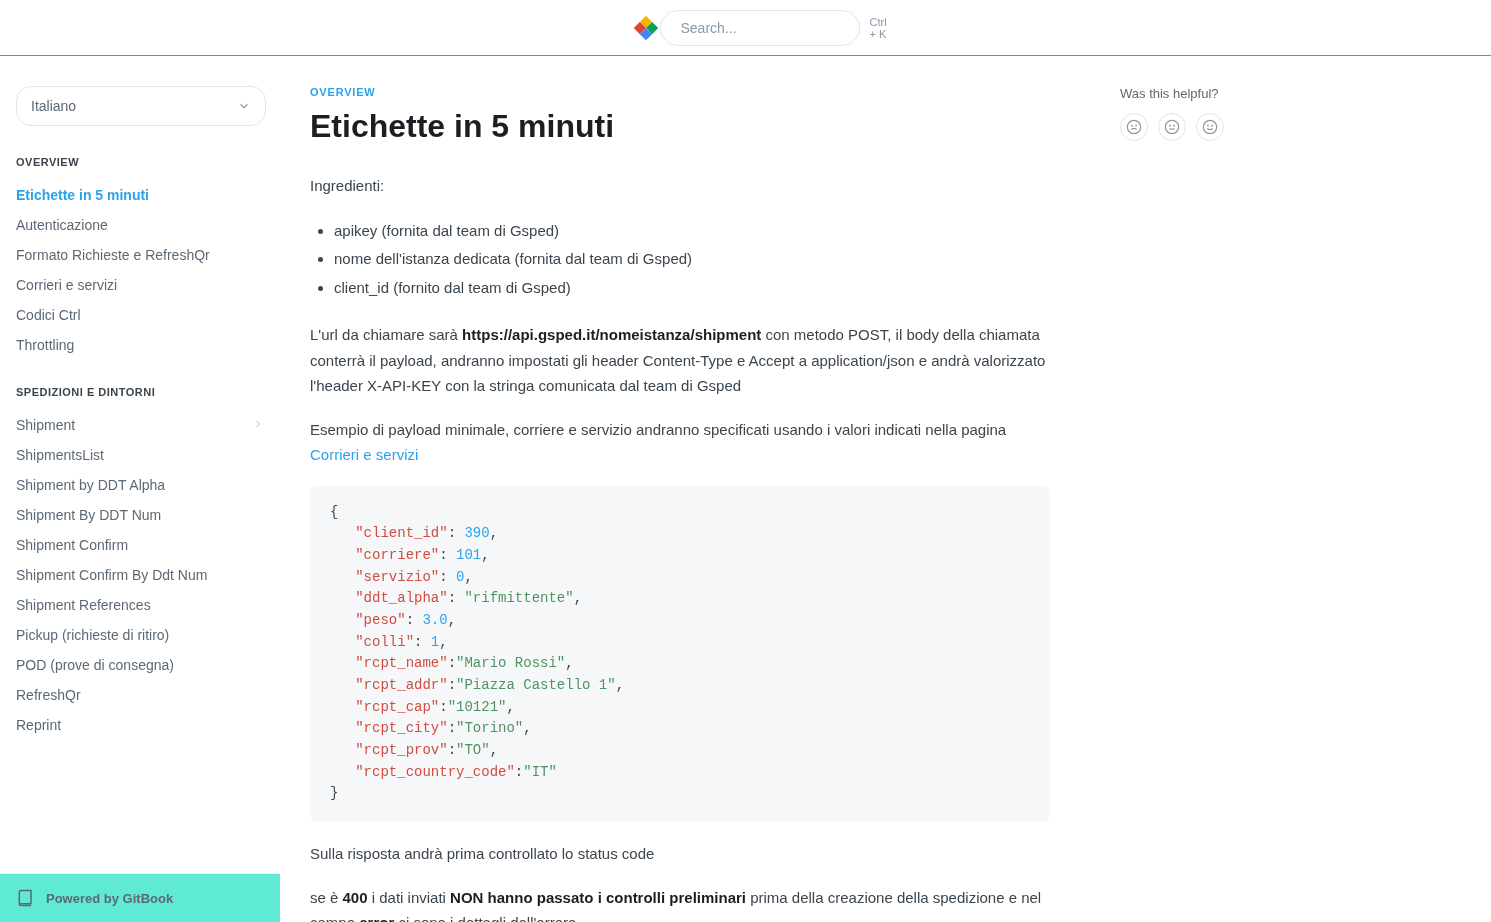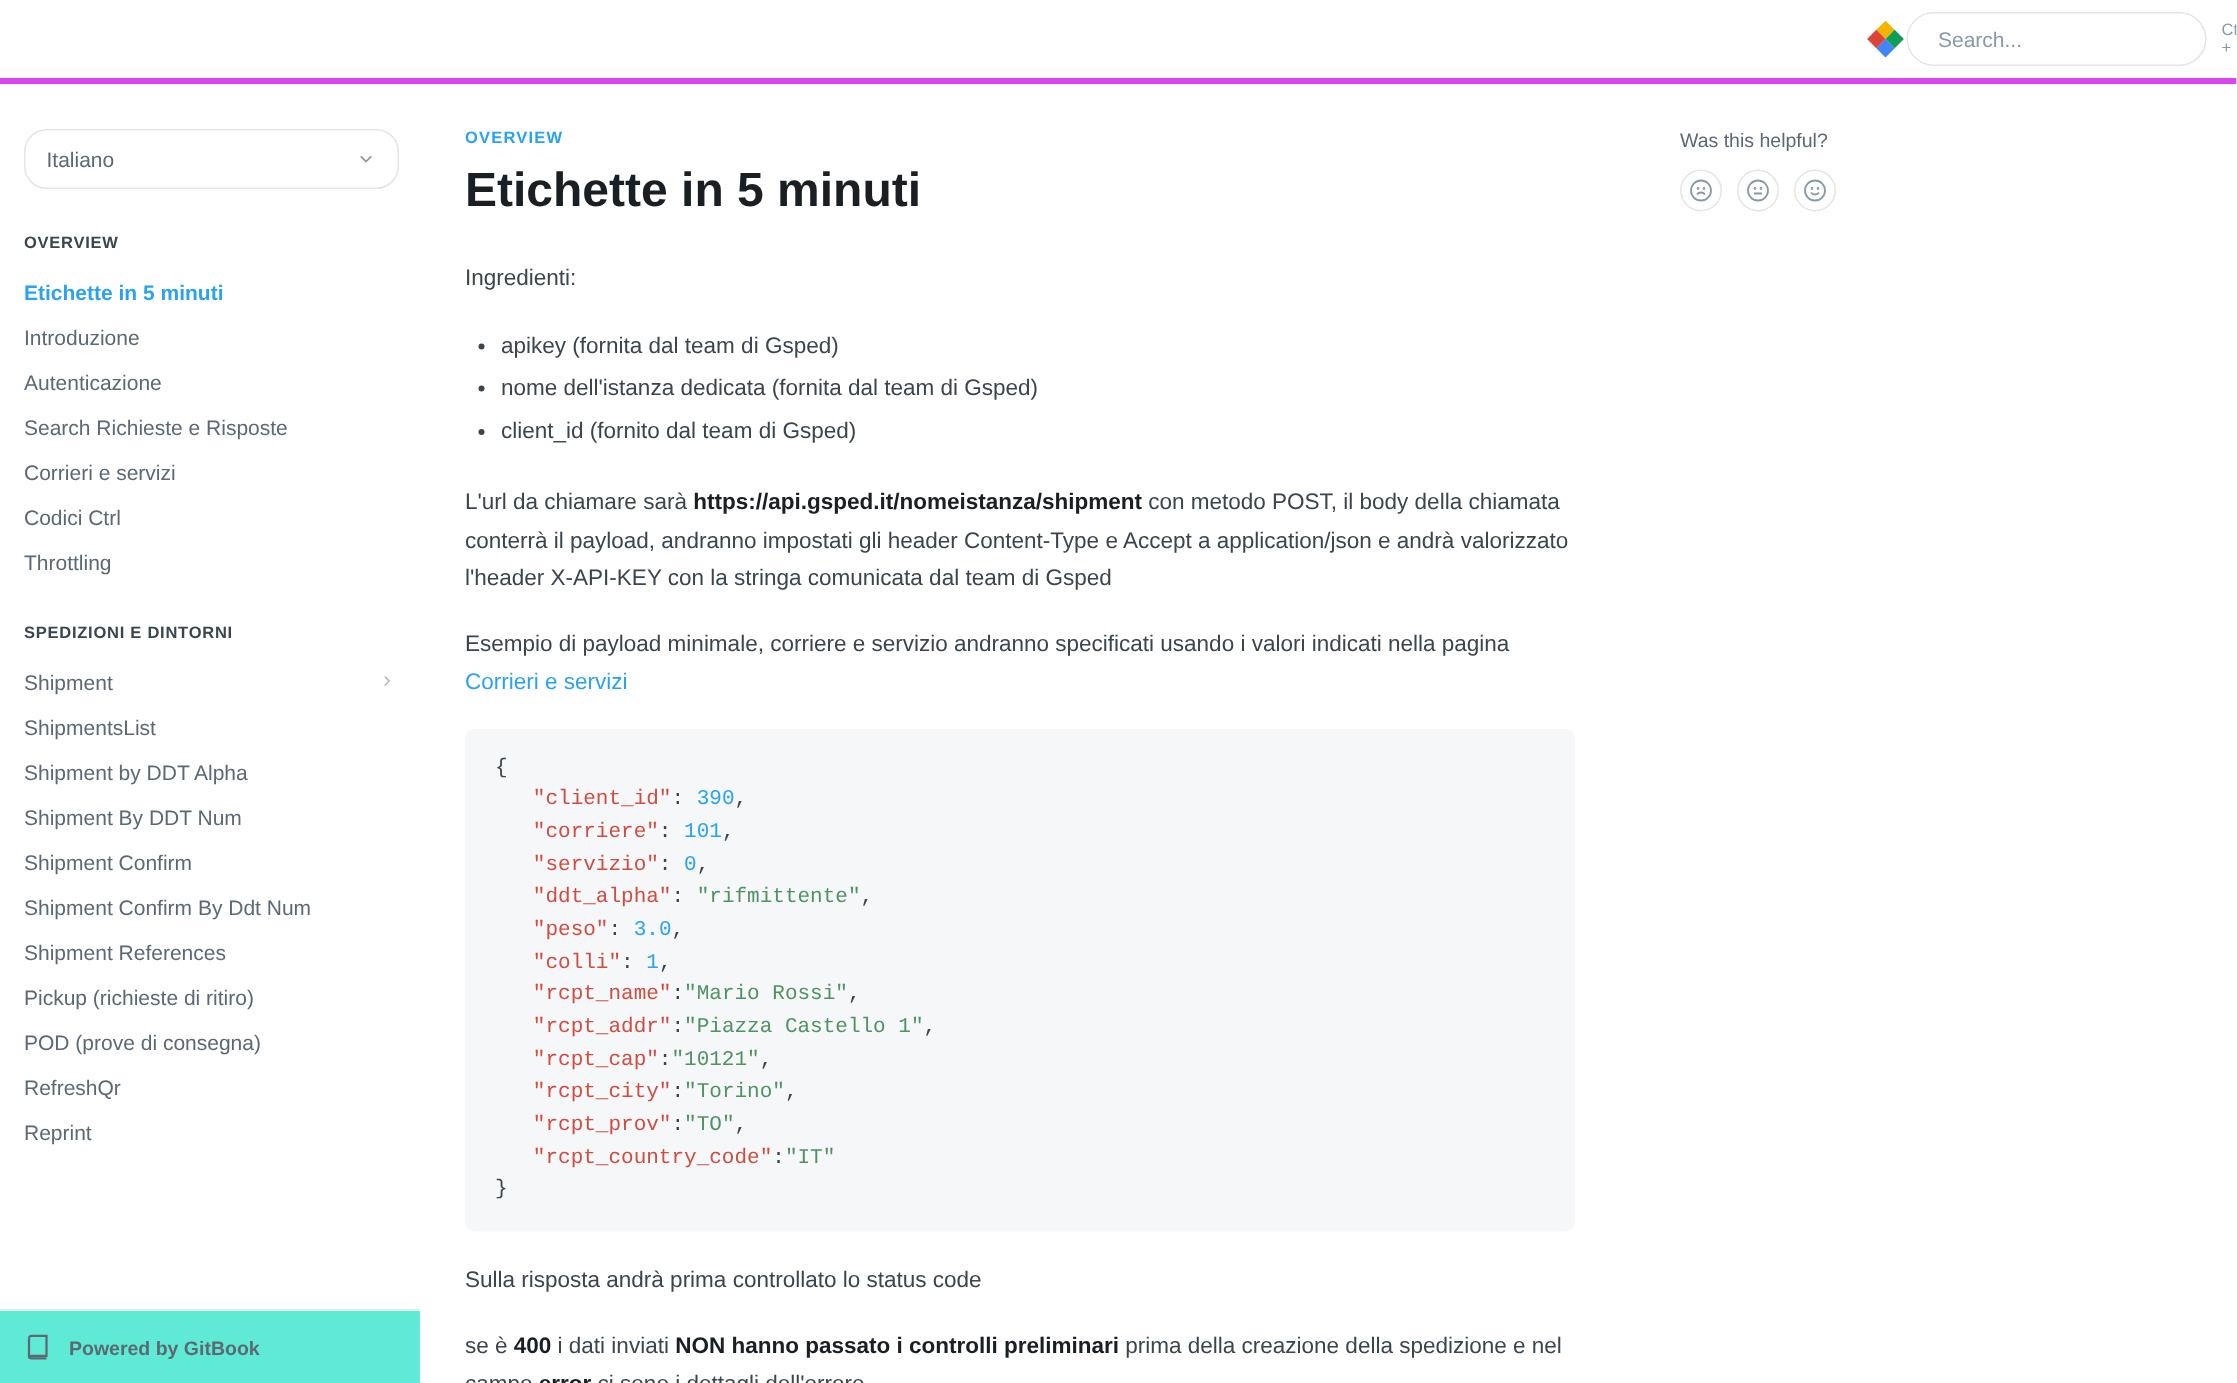--- a/index.html
+++ b/index.html
@@ -1,18 +1,18 @@
 <!DOCTYPE html>
 <html><head>
 <meta charset="utf-8">
 <style>
 * { box-sizing: border-box; margin: 0; padding: 0; }
 body { font-family: -apple-system, BlinkMacSystemFont, "Segoe UI", Helvetica, Arial, sans-serif; font-size: 14px; color: #3b454e; background: #fff; }
 
-.header { height: 56px; border-bottom: 4px solid #d946ef; display: flex; align-items: center; justify-content: flex-end; padding: 0 20px; }
+.header { height: 56px; border-bottom: 1px solid #d946ef; display: flex; align-items: center; justify-content: center; padding: 0 20px; }
 .logo { width: 28px; height: 28px; }
 .search-box { width: 200px; height: 36px; border: 1px solid #e5e5e5; border-radius: 20px; display: flex; align-items: center; padding: 0 12px; gap: 8px; color: #8899a8; }
 .search-box input { border: none; outline: none; flex: 1; font-size: 14px; color: #3b454e; background: transparent; }
 .search-box input::placeholder { color: #8899a8; }
 .search-shortcut { font-size: 11px; color: #8899a8; }
 
 .layout { display: flex; }
 .sidebar { width: 280px; padding: 30px 16px 60px 16px; position: relative; }
 .lang-select { width: 250px; height: 40px; border: 1px solid #e5e5e5; border-radius: 15px; display: flex; align-items: center; justify-content: space-between; padding: 0 14px; color: #5c6975; cursor: pointer; margin-bottom: 30px; }
 
@@ -77,27 +77,24 @@
           <polyline points="6 9 12 15 18 9"></polyline>
         </svg>
     </div>
     <div id="sidebar-sections">
         <div class="sidebar-section">
           <div class="sidebar-heading">OVERVIEW</div>
           <div class="sidebar-item active">
             <span>Etichette in 5 minuti</span>
           </div>
           <div class="sidebar-item">
-            <span>Introduzione</span>
-          </div>
-          <div class="sidebar-item">
             <span>Autenticazione</span>
           </div>
           <div class="sidebar-item">
-            <span>Search Richieste e Risposte</span>
+            <span>Formato Richieste e RefreshQr</span>
           </div>
           <div class="sidebar-item">
             <span>Corrieri e servizi</span>
           </div>
           <div class="sidebar-item">
             <span>Codici Ctrl</span>
           </div>
           <div class="sidebar-item">
             <span>Throttling</span>
           </div>

